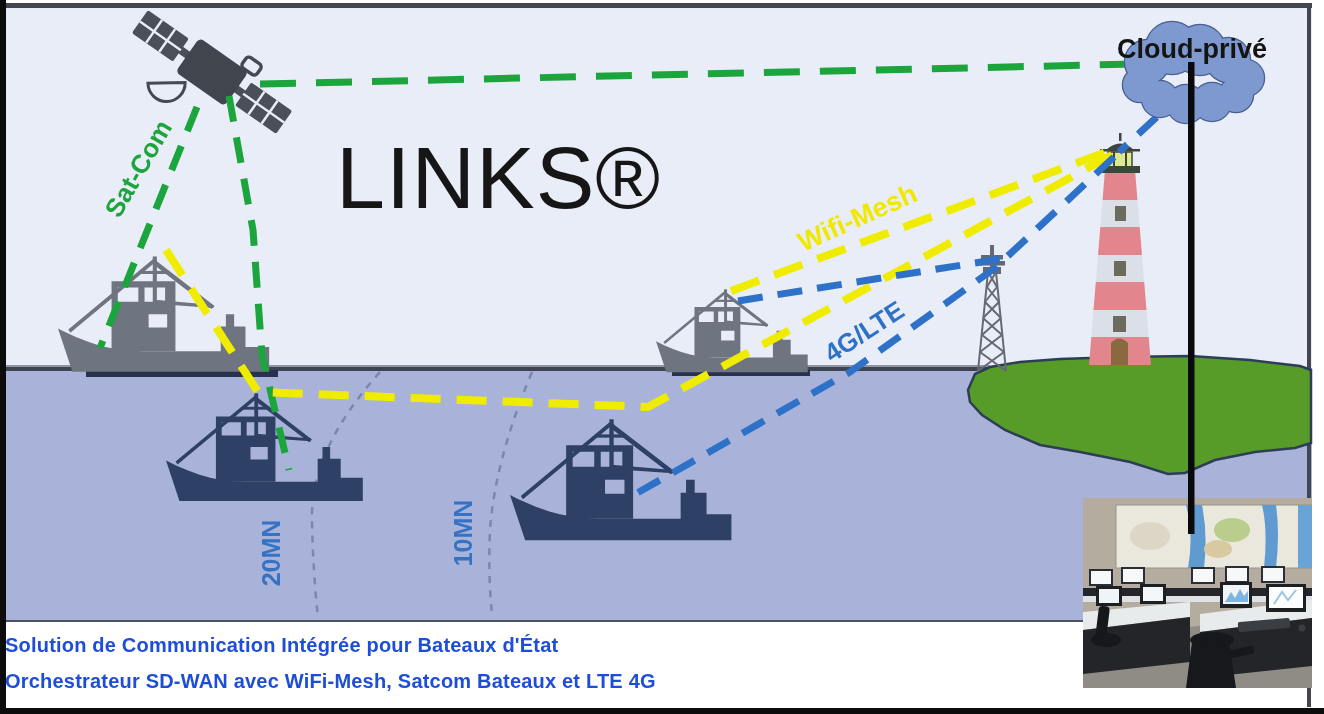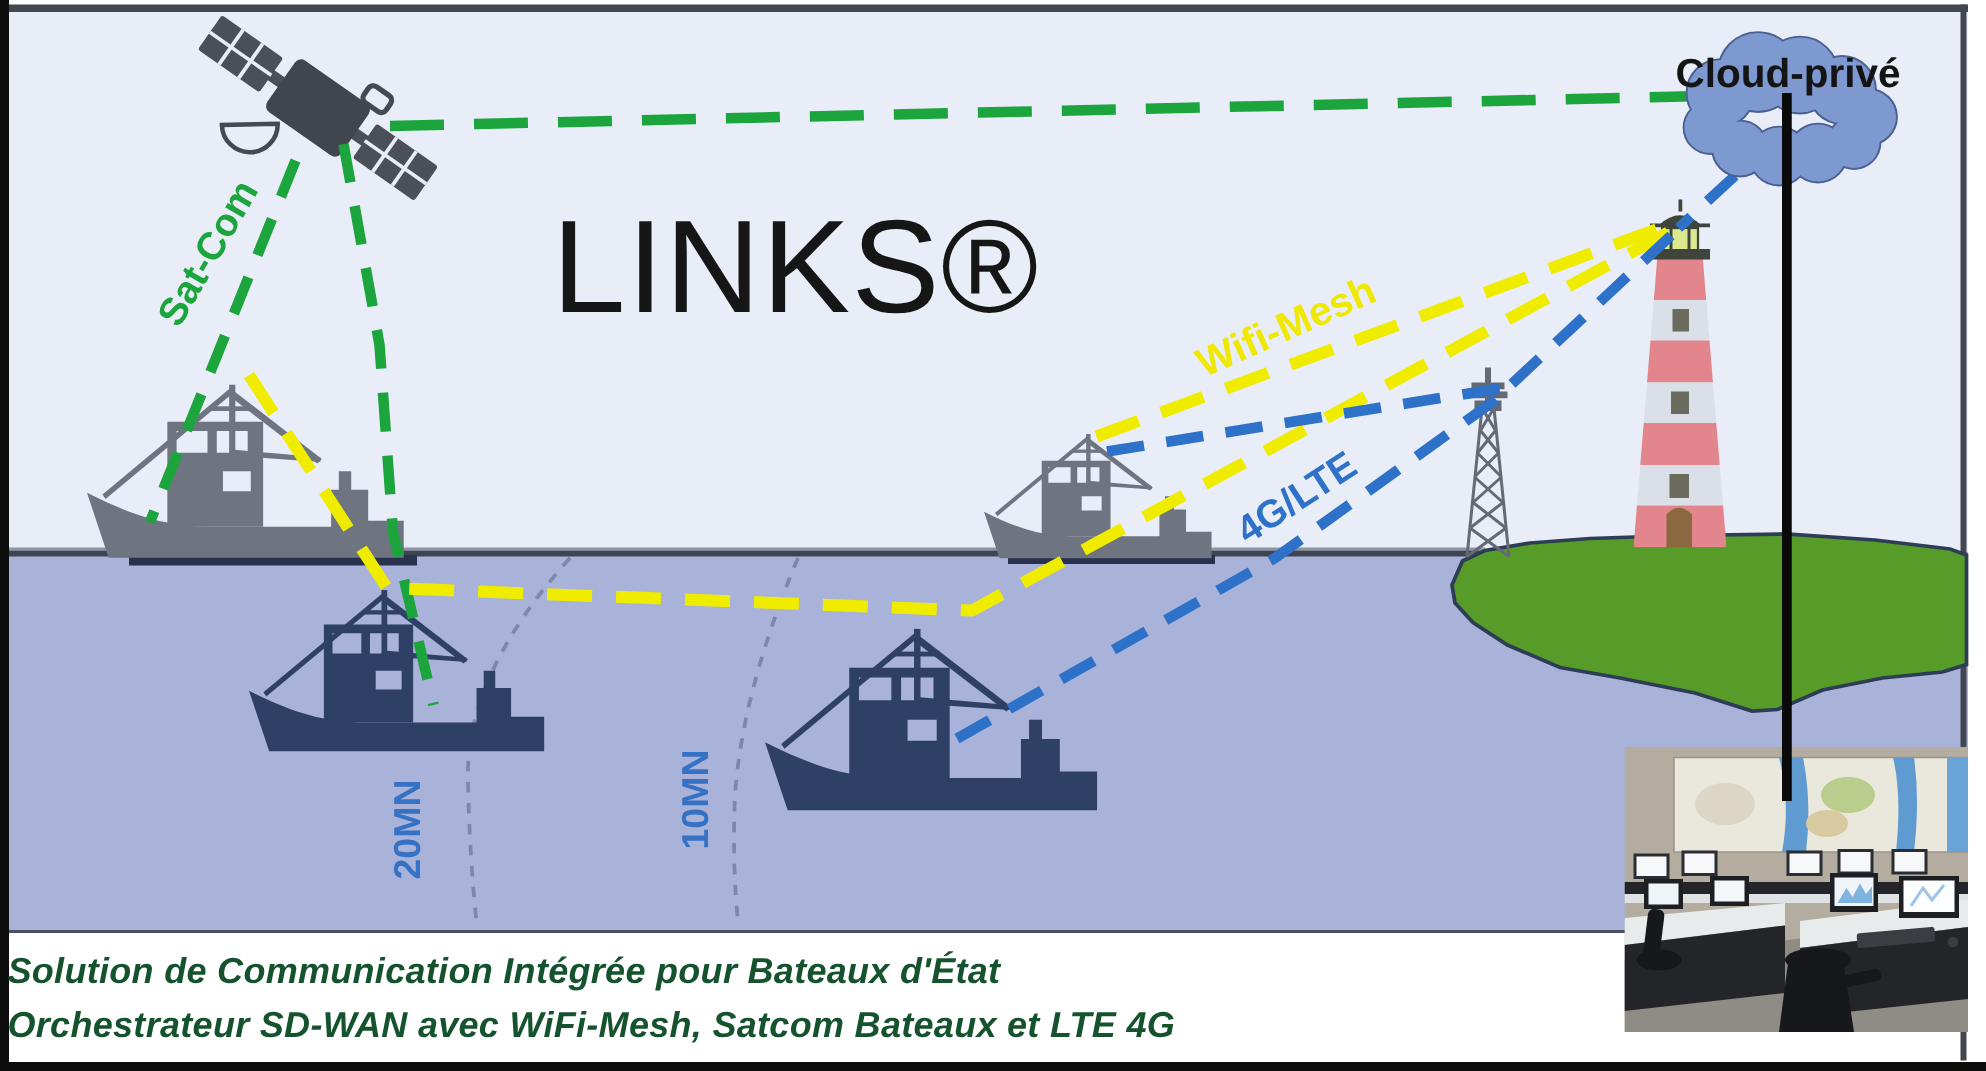--- a/index.html
+++ b/index.html
@@ -4,25 +4,25 @@
 <style>
   html,body{margin:0;padding:0;background:#ffffff;}
   #stage{
     position:relative;width:1324px;height:714px;overflow:hidden;background:#ffffff;
     font-family:"Liberation Sans",sans-serif;
   }
   #diagram-svg{position:absolute;left:0;top:0;}
   .svg-label{font-family:"Liberation Sans",sans-serif;}
   #product-title{
     position:absolute;left:336px;top:134px;font-size:88px;font-weight:400;
-    color:#161616;letter-spacing:1px;line-height:1;margin-left:32px;
+    color:#161616;letter-spacing:1px;line-height:1;
   }
   .caption-line{
-    position:absolute;left:5px;color:#14532d;font-weight:bold;font-size:24px;
-    letter-spacing:0.2px;white-space:nowrap;font-style:italic;
+    position:absolute;left:5px;color:#1d4ed8;font-weight:bold;font-size:20px;
+    letter-spacing:0.2px;white-space:nowrap;
   }
   #caption-1{top:634px;}
   #caption-2{top:670px;}
 </style>
 </head>
 <body>
 
 <div id="stage">
 
 <svg id="diagram-svg" width="1324" height="714" viewBox="0 0 1324 714">

